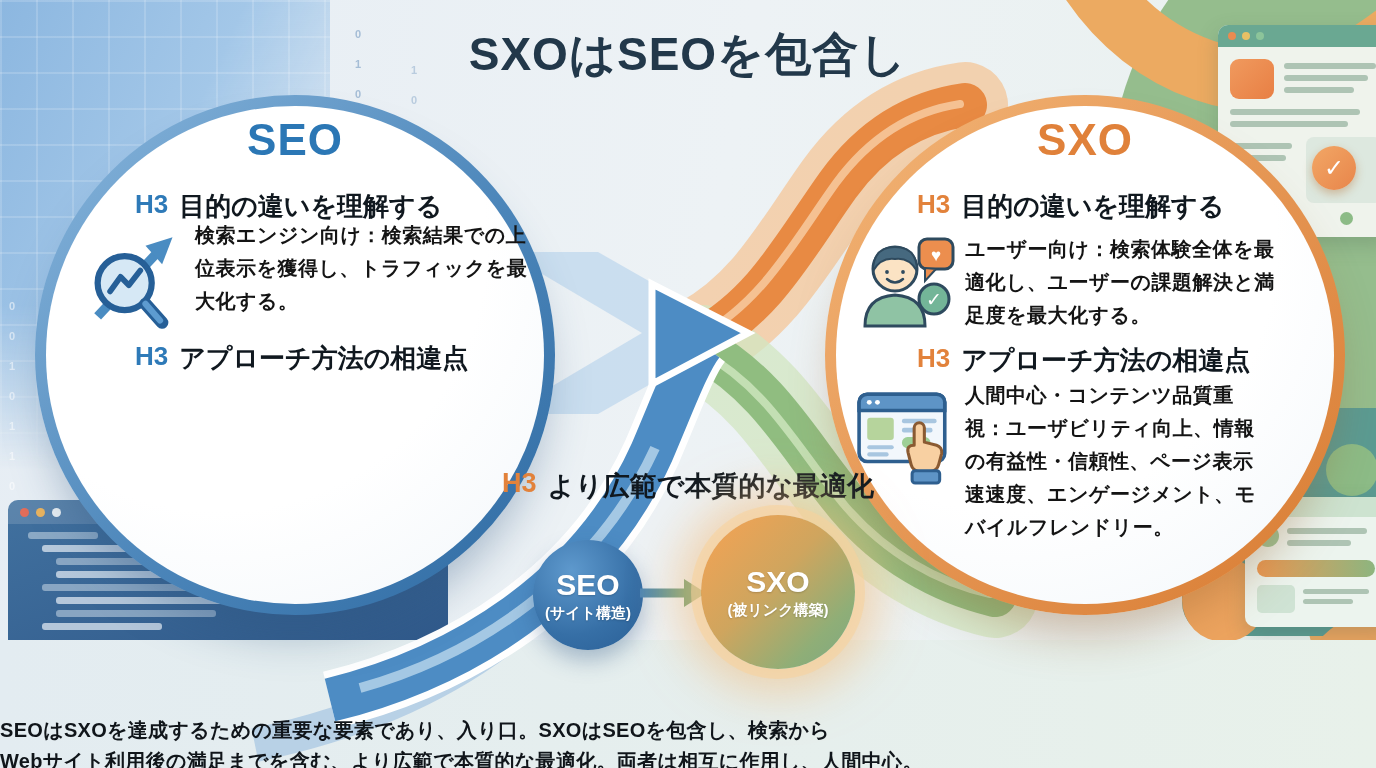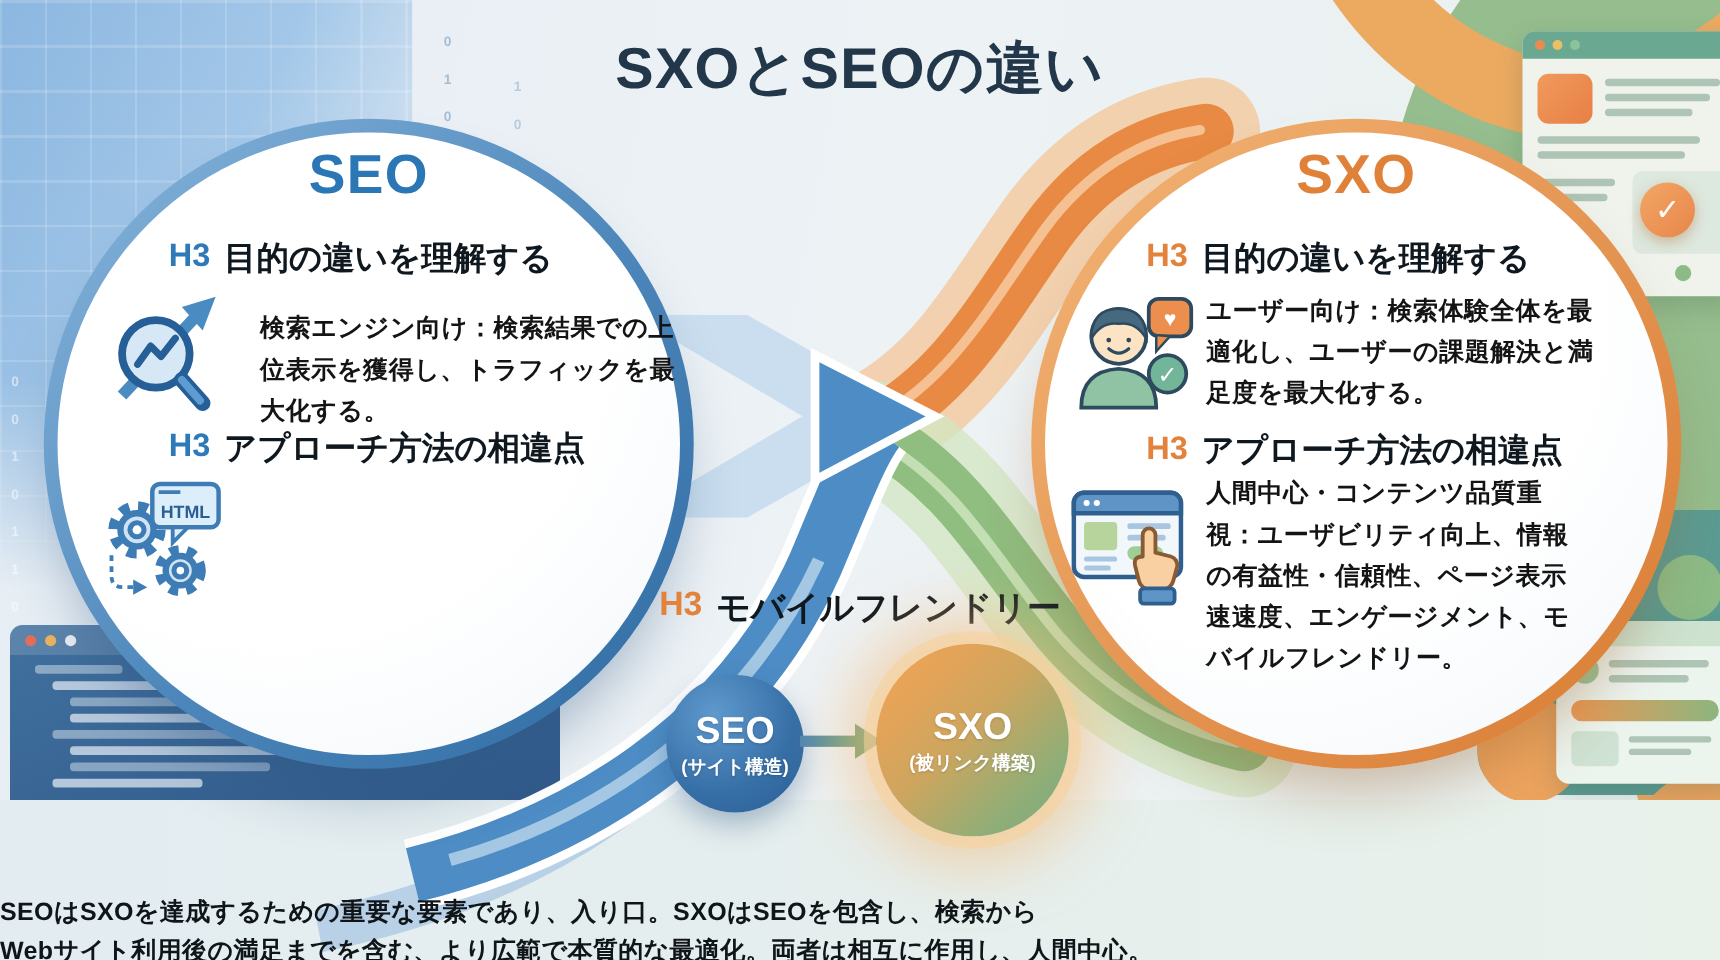--- a/index.html
+++ b/index.html
@@ -75,21 +75,21 @@
   .circle-title{position:absolute;left:0;right:0;top:20px;text-align:center;font-size:44px;font-weight:800;letter-spacing:1px;}
   .t-blue{color:#2b77b5;} .t-orange{color:#e0813a;}
   .h3row{position:absolute;display:flex;gap:11px;font-size:26px;font-weight:800;white-space:nowrap;}
   .h3tag-blue{color:#2e7ab8;} .h3tag-orange{color:#e2823b;}
   .h3text{color:#10181f;}
   .bodytext{position:absolute;font-size:20px;font-weight:700;line-height:33px;color:#141414;letter-spacing:.5px;}
   .icon-box{position:absolute;}
 
   
   .seo-h31{left:100px;top:94px;} .seo-icon1{left:46px;top:132px;width:104px;height:108px;}
-  .seo-body1{left:160px;top:152px;width:336px;margin-left:13px;}
+  .seo-body1{left:160px;top:124px;width:336px;}
   .seo-h32{left:100px;top:246px;} .seo-icon2{left:44px;top:286px;width:102px;height:102px;}
   .seo-body2{left:160px;top:290px;width:340px;}
   
   .sxo-h31{left:92px;top:94px;} .sxo-icon1{left:32px;top:132px;width:100px;height:104px;}
   .sxo-body1{left:140px;top:138px;width:312px;}
   .sxo-h32{left:92px;top:248px;} .sxo-icon2{left:30px;top:288px;width:102px;height:104px;}
   .sxo-body2{left:140px;top:284px;width:302px;}
 
   
   .main-title{left:0;right:0;top:24px;text-align:center;font-size:46px;font-weight:800;color:#22384a;letter-spacing:1px;}
@@ -226,36 +226,20 @@
         <line x1="62" y1="72" x2="78" y2="90" stroke="#265f97" stroke-width="12" stroke-linecap="round"></line>
         <line x1="62" y1="72" x2="76" y2="88" stroke="#5d9bd0" stroke-width="6" stroke-linecap="round"></line>
       </svg>
     </span>
     <div class="bodytext seo-body1">検索エンジン向け：検索結果での上位表示を獲得し、トラフィックを最大化する。</div>
 
     <div class="h3row seo-h32">
       <span class="h3tag-blue">H3</span>
       <span class="h3text">アプローチ方法の相違点</span>
     </div>
-    <span class="icon-box seo-icon2">
-      <svg width="102" height="102" viewBox="0 0 100 100">
-        <circle cx="30" cy="42" r="17" fill="none" stroke="#3e7cb5" stroke-width="11" stroke-dasharray="7 6.4"></circle>
-        <circle cx="30" cy="42" r="13" fill="#cfe3f4" stroke="#3e7cb5" stroke-width="5"></circle>
-        <circle cx="30" cy="42" r="5.5" fill="#ffffff" stroke="#3e7cb5" stroke-width="4"></circle>
-        <circle cx="64" cy="74" r="15" fill="none" stroke="#3e7cb5" stroke-width="10" stroke-dasharray="6.5 6"></circle>
-        <circle cx="64" cy="74" r="11.5" fill="#cfe3f4" stroke="#3e7cb5" stroke-width="5"></circle>
-        <circle cx="64" cy="74" r="5" fill="#ffffff" stroke="#3e7cb5" stroke-width="4"></circle>
-        <rect x="42" y="6" width="52" height="34" rx="6" fill="#ddeefb" stroke="#3e7cb5" stroke-width="3.5"></rect>
-        <line x1="47" y1="12.5" x2="64" y2="12.5" stroke="#3e7cb5" stroke-width="3"></line>
-        <polygon points="58,40 58,52 70,40" fill="#ddeefb" stroke="#3e7cb5" stroke-width="3"></polygon>
-        <text x="68" y="33" text-anchor="middle" font-size="14" font-weight="bold" fill="#2a5f96">HTML</text>
-        <path d="M 10 62 v 16 q 0 9 9 9 h 8" fill="none" stroke="#3e7cb5" stroke-width="3" stroke-dasharray="4.5 4"></path>
-        <polygon points="27,81 38,87 27,93" fill="#3e7cb5"></polygon>
-      </svg>
-    </span>
   </div>
 
   <div class="big-circle circle-sxo">
     <div class="circle-inner"></div>
     <div class="circle-title t-orange">SXO</div>
 
     <div class="h3row sxo-h31">
       <span class="h3tag-orange">H3</span>
       <span class="h3text">目的の違いを理解する</span>
     </div>
@@ -294,21 +278,21 @@
         <rect x="12" y="67" width="21" height="4" rx="2" fill="#a8c6e0"></rect>
         <path d="M58 50 v-7 a5 5 0 0 1 10 0 v14 l12 3 a7 7 0 0 1 5 8 l-3 11 a9 9 0 0 1 -9 7 h-9 a9 9 0 0 1 -9 -7 l-3 -12 q-1.5 -7 6 -7 Z" fill="#f8d0a2" stroke="#8a5a32" stroke-width="3" stroke-linejoin="round"></path>
         <rect x="56" y="85" width="27" height="12" rx="3" fill="#5e94c6" stroke="#2e5f8f" stroke-width="3"></rect>
       </svg>
     </span>
     <div class="bodytext sxo-body2">人間中心・コンテンツ品質重視：ユーザビリティ向上、情報の有益性・信頼性、ページ表示速速度、エンゲージメント、モバイルフレンドリー。</div>
   </div>
 
   <div class="abs rel-heading">
     <span class="h3tag-orange">H3</span>
-    <span class="h3text">モバイルフレンドリー</span>
+    <span class="h3text">より広範で本質的な最適化</span>
   </div>
 
   <div class="rel-node rel-seo">
     <div class="rel-label">SEO</div>
     <div class="rel-sub">(サイト構造)</div>
   </div>
 
   <svg class="abs rel-arrow" width="66" height="34" viewBox="0 0 66 34">
     <defs>
       <linearGradient id="relgrad" x1="0" y1="0" x2="1" y2="0">
@@ -323,14 +307,14 @@
   <div class="rel-node rel-sxo">
     <div class="rel-label">SXO</div>
     <div class="rel-sub">(被リンク構築)</div>
   </div>
 
   <div class="abs summary">
     <div>SEOはSXOを達成するための重要な要素であり、入り口。SXOはSEOを包含し、検索から</div>
     <div>Webサイト利用後の満足までを含む、より広範で本質的な最適化。両者は相互に作用し、人間中心。</div>
   </div>
 
-  <div class="abs main-title">SXOとSEOの違い</div>
+  <div class="abs main-title">SXOはSEOを包含し</div>
 </div>
 
 </body></html>

